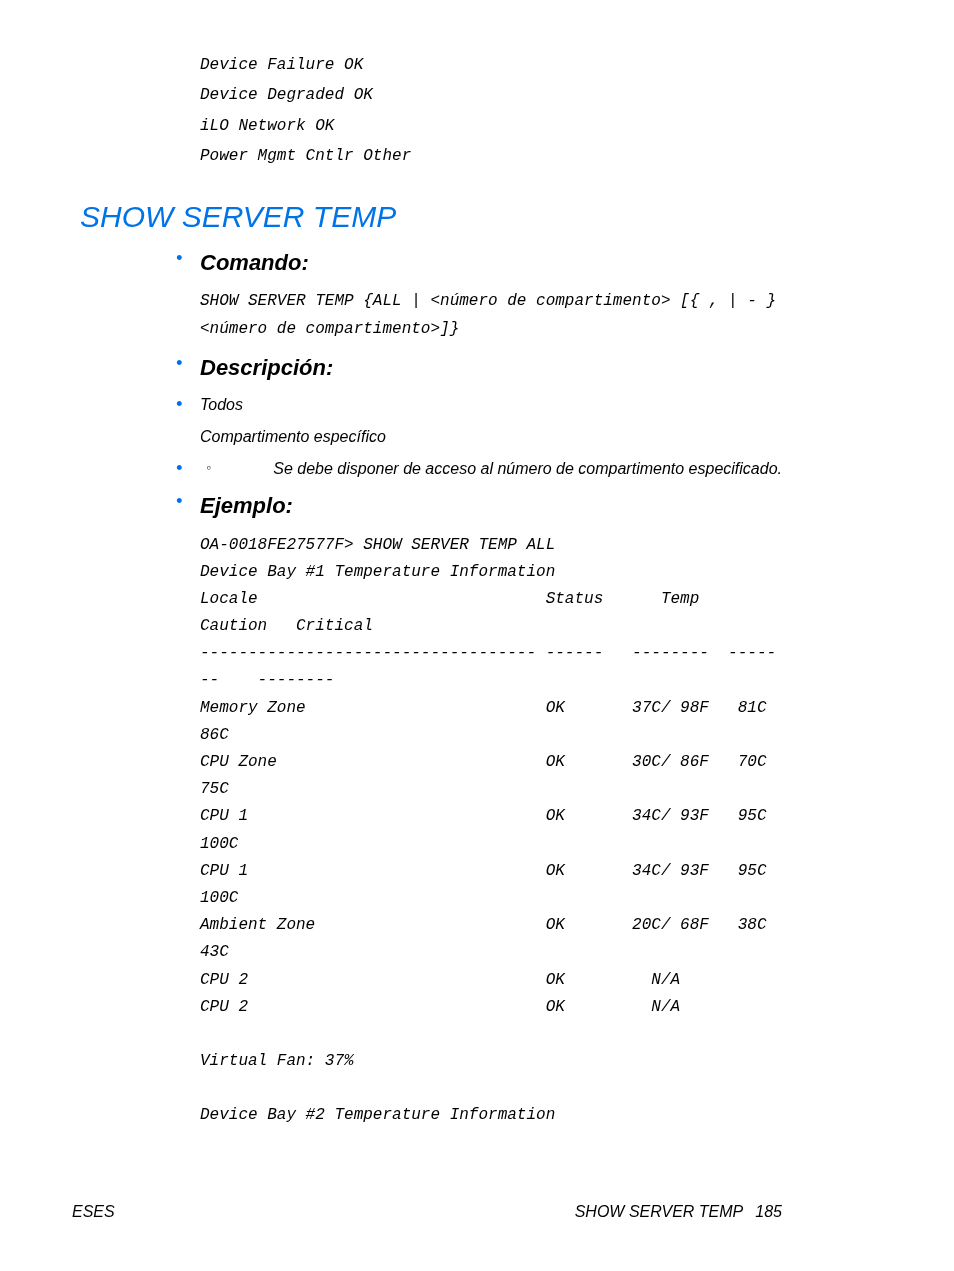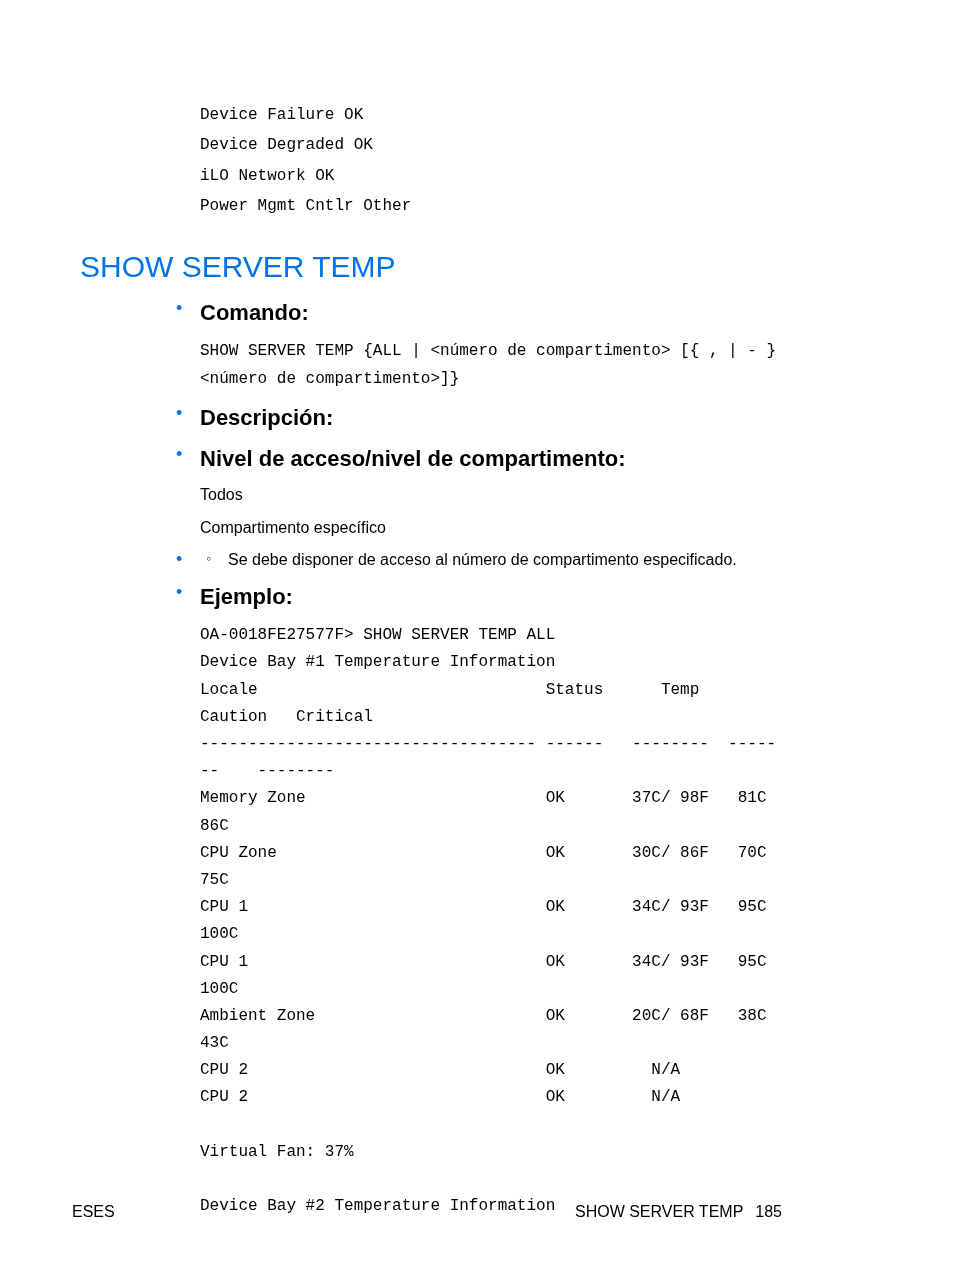--- a/index.html
+++ b/index.html
@@ -7,21 +7,22 @@
     padding: 0;
     background: #ffffff;
     font-family: Arial, Helvetica, sans-serif;
     color: #000;
   }
   .page {
     width: 862px;
     height: 1271px;
     position: relative;
     box-sizing: border-box;
-    padding: 100px 80px 0 80px;
+    padding: 50px 80px 0 80px;
+    font-style: italic;
   }
   .mono {
     font-family: "Courier New", Courier, monospace;
     font-size: 16px;
     line-height: 1.9;
     white-space: pre;
     color: #000;
   }
   .mono-block {
     margin-left: 120px;
@@ -72,20 +73,21 @@
     font-size: 16px;
     line-height: 1.7;
     margin-top: 10px;
     white-space: pre-wrap;
     word-break: break-word;
   }
   ul.inner {
     list-style: none;
     padding: 0;
     margin: 10px 0 0 0;
+    text-align: right;
   }
   ul.inner > li {
     position: relative;
     padding-left: 28px;
     margin-bottom: 10px;
     font-family: Arial, Helvetica, sans-serif;
     font-size: 16px;
     line-height: 1.4;
   }
   ul.inner > li::before {
@@ -128,21 +130,20 @@
     <li>
       <div class="label">Comando:</div>
       <div class="mono-inline">SHOW SERVER TEMP {ALL | &lt;número de compartimento&gt; [{ , | - } &lt;número de compartimento&gt;]}</div>
     </li>
 
     <li>
       <div class="label">Descripción:</div>
     </li>
 
     <li>
-      <div class="label">Nivel de acceso/nivel de compartimento:</div>
       <div class="body-text">Todos</div>
       <div class="body-text mt">Compartimento específico</div>
     </li>
 
     <li>
       <ul class="inner">
         <li>Se debe disponer de acceso al número de compartimento especificado.</li>
       </ul>
     </li>
 

